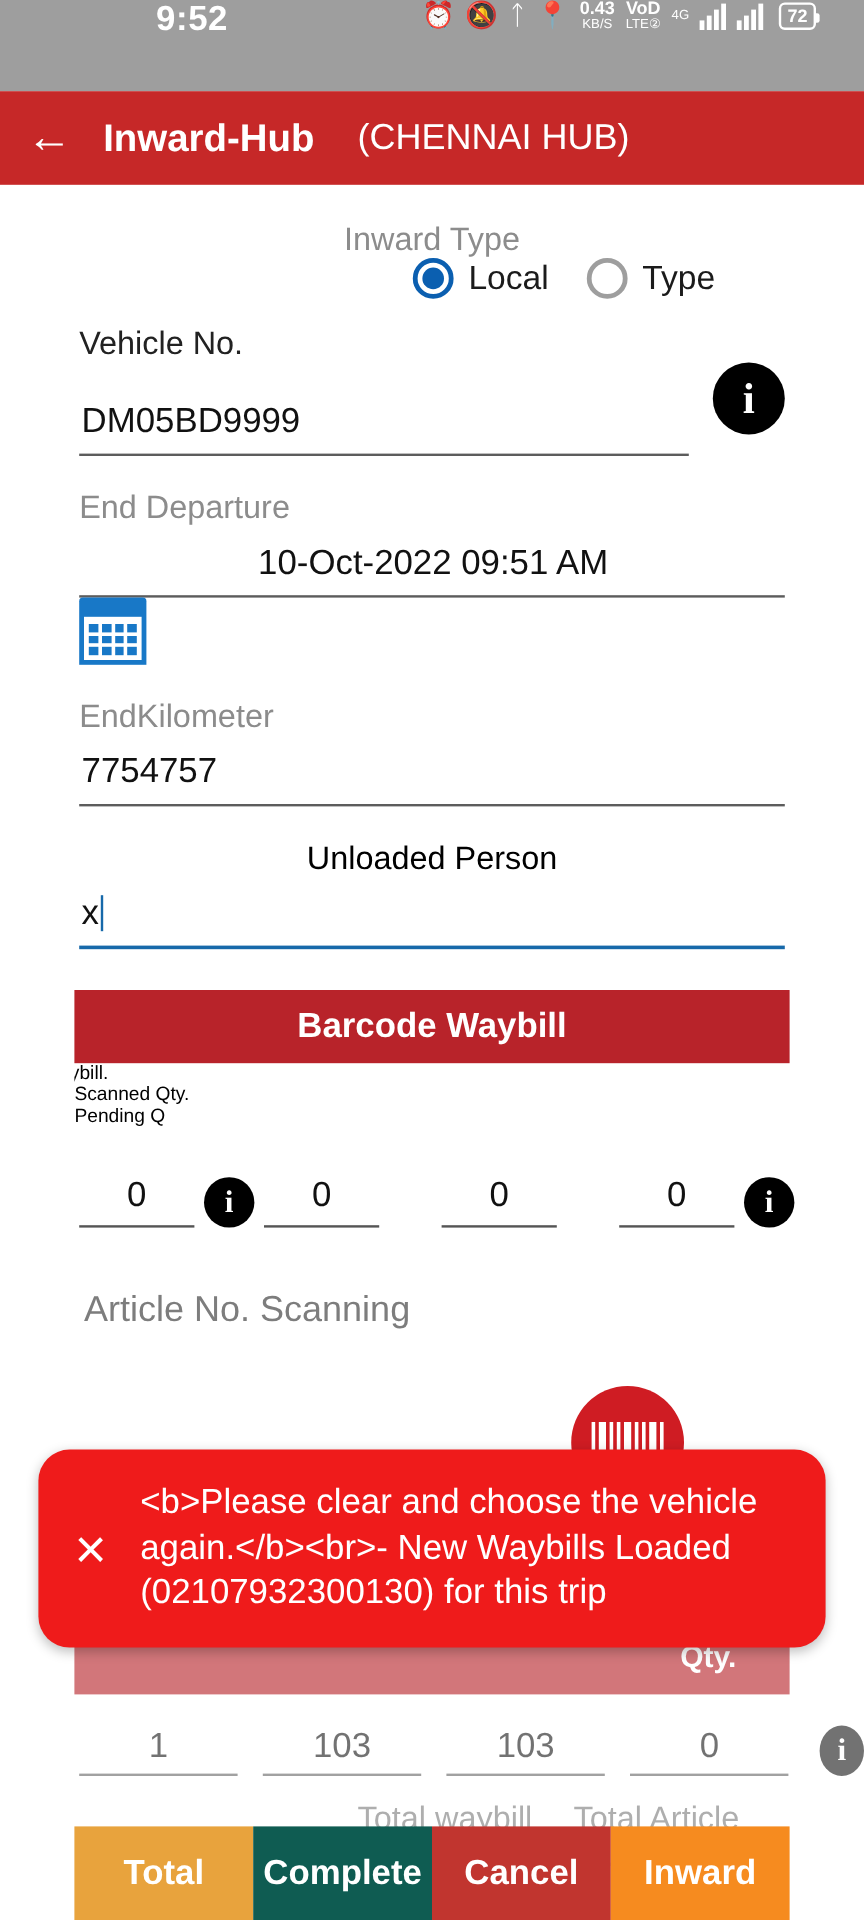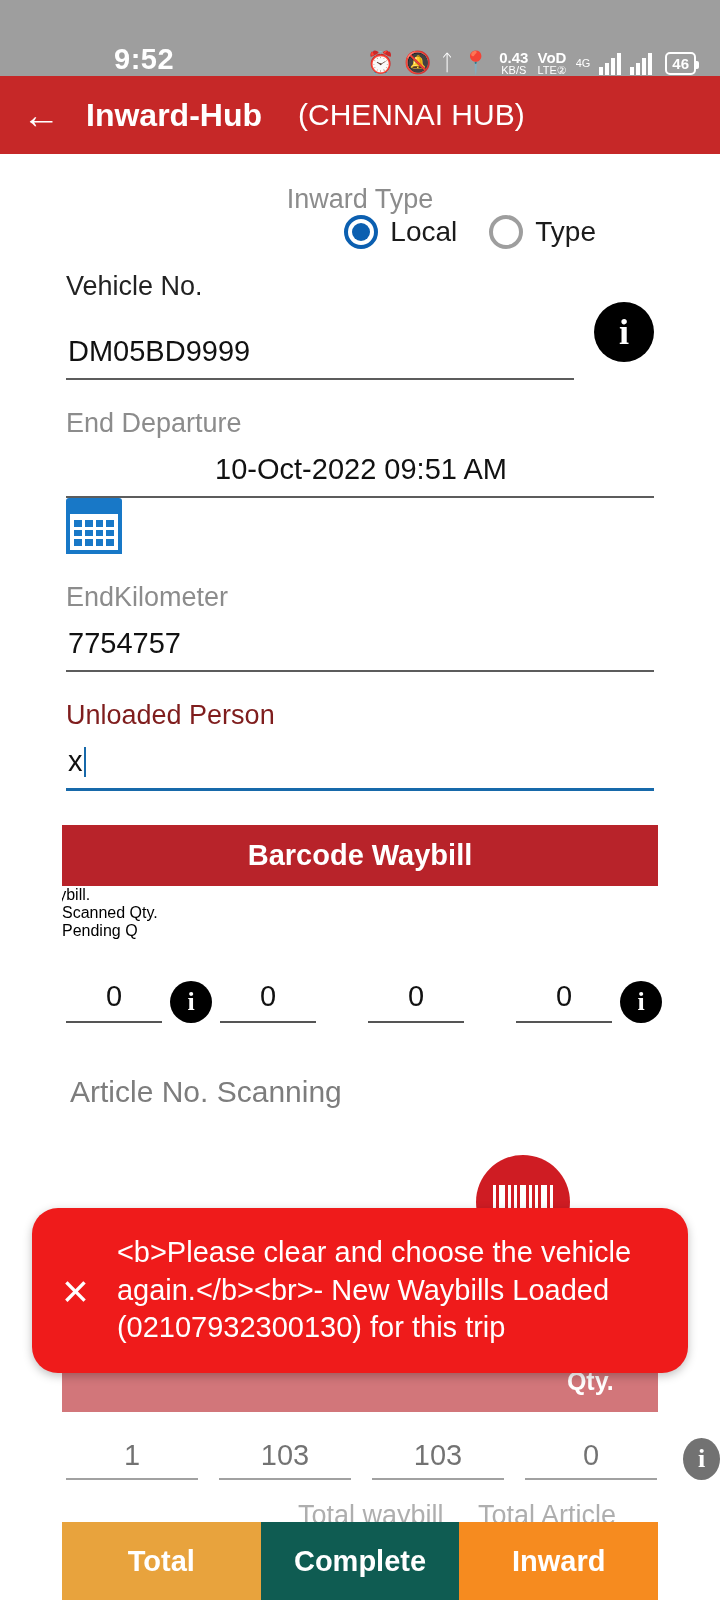--- a/index.html
+++ b/index.html
@@ -7,22 +7,22 @@
     width: 720px; height: 1600px;
     font-family: "Liberation Sans", sans-serif;
     background: #ffffff;
     overflow: hidden;
   }
   .phone { position: relative; width: 720px; height: 1600px; background:#fff; }
 
   
   .statusbar {
     height: 76px; background: #9e9e9e; color: #fff;
-    display: flex; align-items: flex-end; justify-content: space-between;
-    padding: 0 24px;
+    display: flex; align-items: flex-start; justify-content: space-between;
+    padding: 0 40px;
   }
   .status-time { font-size: 29px; font-weight: 700; letter-spacing: .5px; margin-left: 90px; }
   .status-right { display: flex; align-items: center; gap: 9px; }
   .status-right .ico { font-size: 22px; line-height: 1; }
   .net-block { display:flex; flex-direction:column; align-items:center; line-height:1; }
   .net-block .n1 { font-size: 15px; font-weight: 700; }
   .net-block .n2 { font-size: 11px; }
   .bars { display:flex; align-items:flex-end; gap:2px; height:24px; }
   .bars i { display:block; width:4px; background:#fff; }
   .bars i:nth-child(1){height:8px}
@@ -45,21 +45,21 @@
   }
   .back-arrow { font-size: 38px; line-height: 1; font-weight: 400; }
   .appbar-title { font-size: 32px; font-weight: 700; }
   .appbar-sub { font-size: 30px; font-weight: 400; margin-left: 10px; }
 
   
   .form { padding: 30px 66px 0 66px; }
   .row-inline { display:flex; align-items:center;flex-direction:column; }
   .label-muted { color:#8c8c8c; font-size:27px; }
   .label-dark { color:#222; font-size:27px; }
-  .label-link { color:#7f1d1d; font-size:27px; }
+  .label-link { color:#000000; font-size:27px;text-align:center; }
 
   .radios { display:flex; align-items:center; gap:32px; margin-left:auto; padding-right:58px;text-align:center;}
   .radio { display:flex; align-items:center; gap:12px; }
   .radio .dot {
     width:34px; height:34px; border-radius:50%; border:4px solid #9e9e9e;
     display:flex; align-items:center; justify-content:center;
   }
   .radio.sel .dot { border-color:#0b5fb0; }
   .radio.sel .dot:after { content:""; width:18px;height:18px;border-radius:50%;background:#0b5fb0;}
   .radio span { font-size:28px; color:#1b1b1b; }
@@ -199,21 +199,21 @@
           <i></i>
           <i></i>
           <i></i>
         </span>
       <span class="bars">
           <i></i>
           <i></i>
           <i></i>
           <i></i>
         </span>
-      <span class="batt">46</span>
+      <span class="batt">72</span>
     </div>
   </div>
 
   <div class="appbar">
     <span class="back-arrow">←</span>
     <span class="appbar-title">Inward-Hub</span>
     <span class="appbar-sub">(CHENNAI HUB)</span>
   </div>
 
   <div class="form">
@@ -347,16 +347,17 @@
   </div>
 
   <div class="toast">
     <span class="x">×</span>
     <span class="msg">&lt;b&gt;Please clear and choose the vehicle again.&lt;/b&gt;&lt;br&gt;- New Waybills Loaded (02107932300130) for this trip</span>
   </div>
 
   <div class="btnbar">
     <button class="b-save">Total</button>
     <button class="b-complete">Complete</button>
+    <button class="b-cancel">Cancel</button>
     <button class="b-inward">Inward</button>
   </div>
 
 </div>
 
 </body></html>

